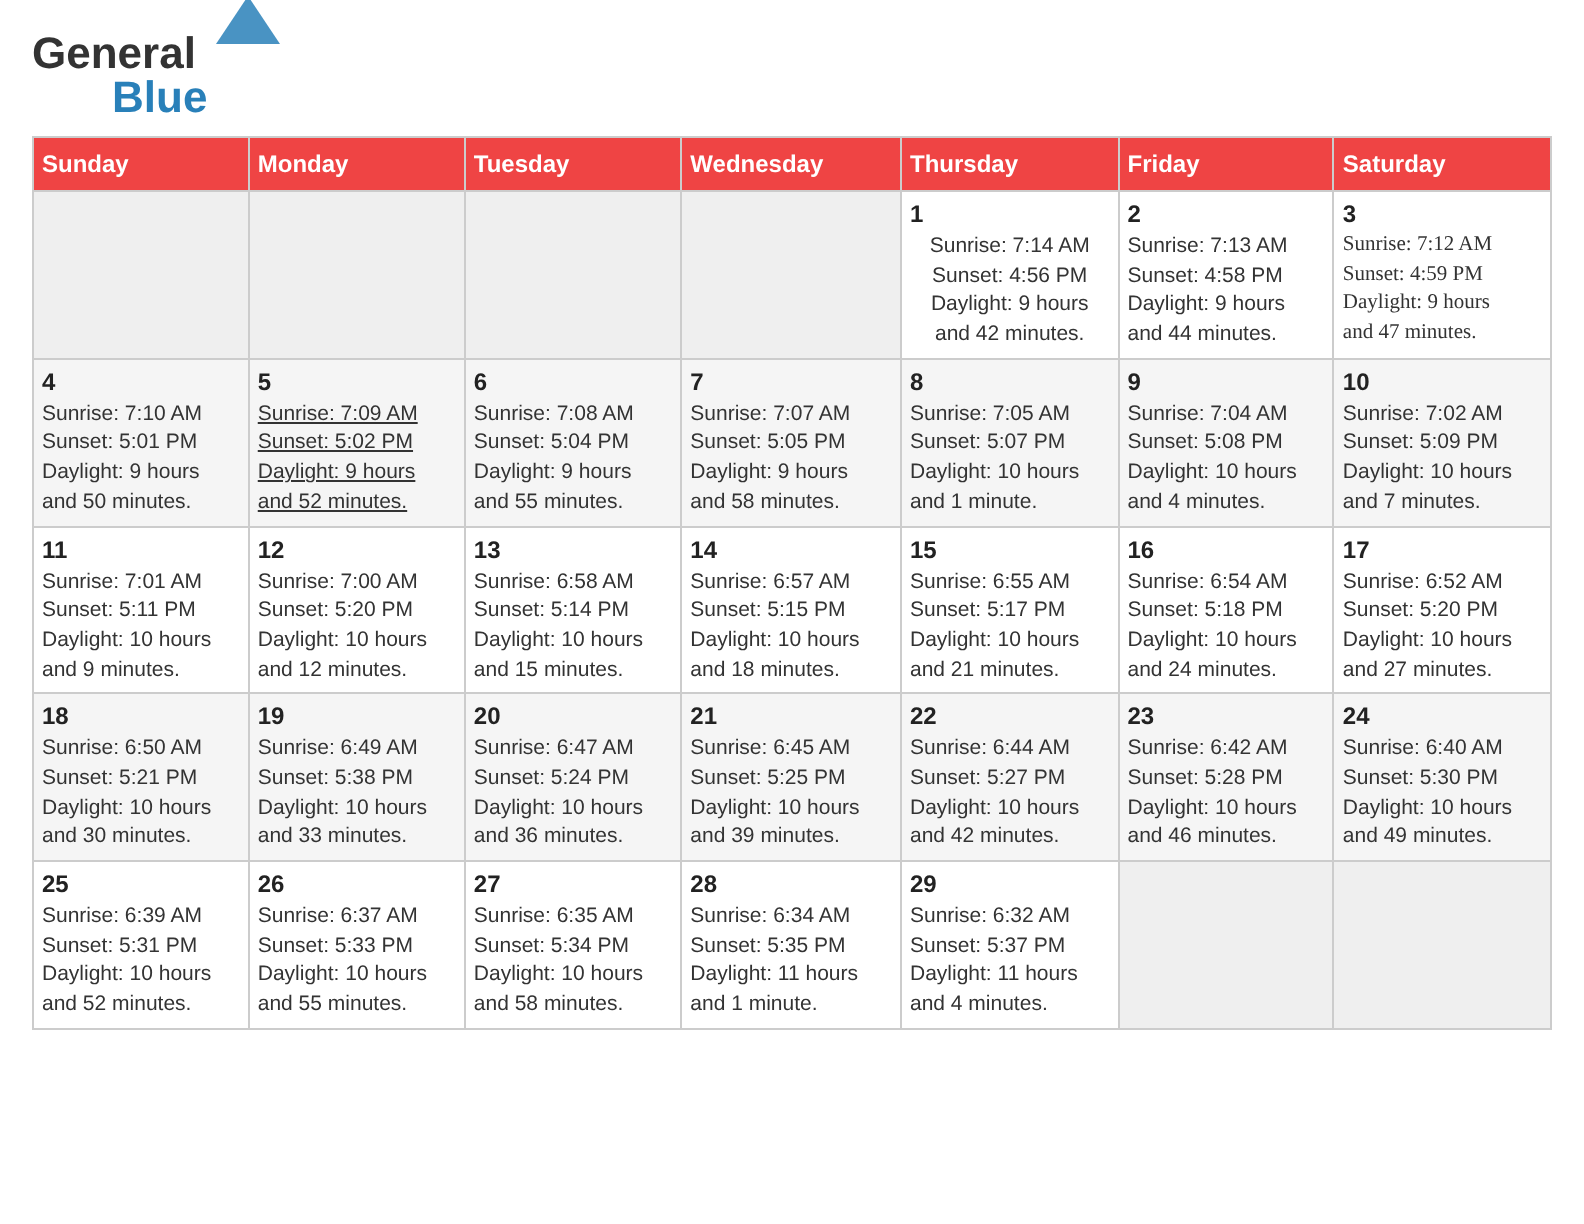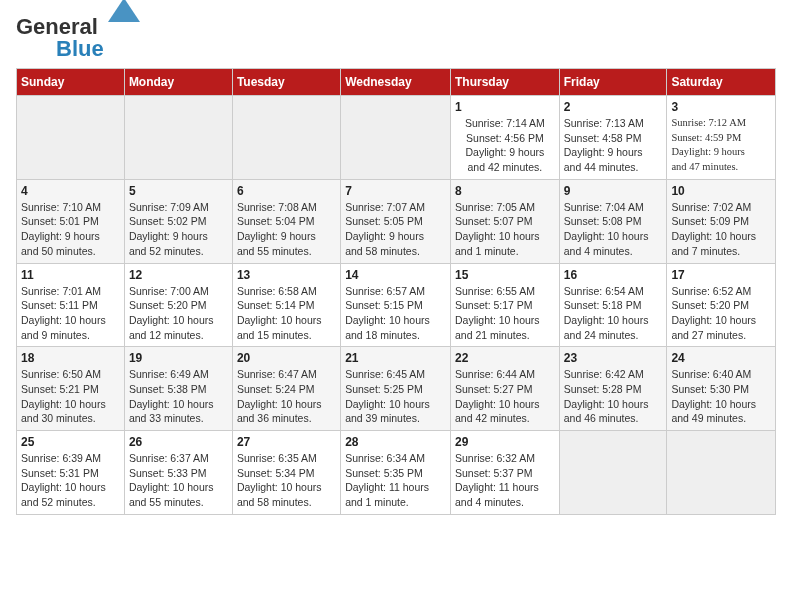--- a/index.html
+++ b/index.html
@@ -45,21 +45,21 @@
       font-size: 14px;
       color: #555;
       margin-top: 2px;
     }
     .calendar {
       width: 100%;
       border-collapse: collapse;
       font-size: 11px;
     }
     .calendar thead tr th {
-      background: #b91c1c;
+      background: #ef4444;
       color: #fff;
       font-weight: bold;
       padding: 6px 4px;
       text-align: left;
       border: 1px solid #ccc;
       font-size: 12px;
     }
     .calendar tbody tr td {
       vertical-align: top;
       border: 1px solid #ccc;
@@ -156,21 +156,21 @@
       <tr>
         <td>
           <span class="day-num">4</span>
           <div class="day-info" style="white-space: pre-line;">Sunrise: 7:10 AM
 Sunset: 5:01 PM
 Daylight: 9 hours
 and 50 minutes.</div>
         </td>
         <td>
           <span class="day-num">5</span>
-          <div class="day-info" style="white-space: pre-line;">Sunrise: 7:09 AM
+          <div class="day-info" style="white-space: pre-line; text-decoration: underline;">Sunrise: 7:09 AM
 Sunset: 5:02 PM
 Daylight: 9 hours
 and 52 minutes.</div>
         </td>
         <td>
           <span class="day-num">6</span>
           <div class="day-info" style="white-space: pre-line;">Sunrise: 7:08 AM
 Sunset: 5:04 PM
 Daylight: 9 hours
 and 55 minutes.</div>

